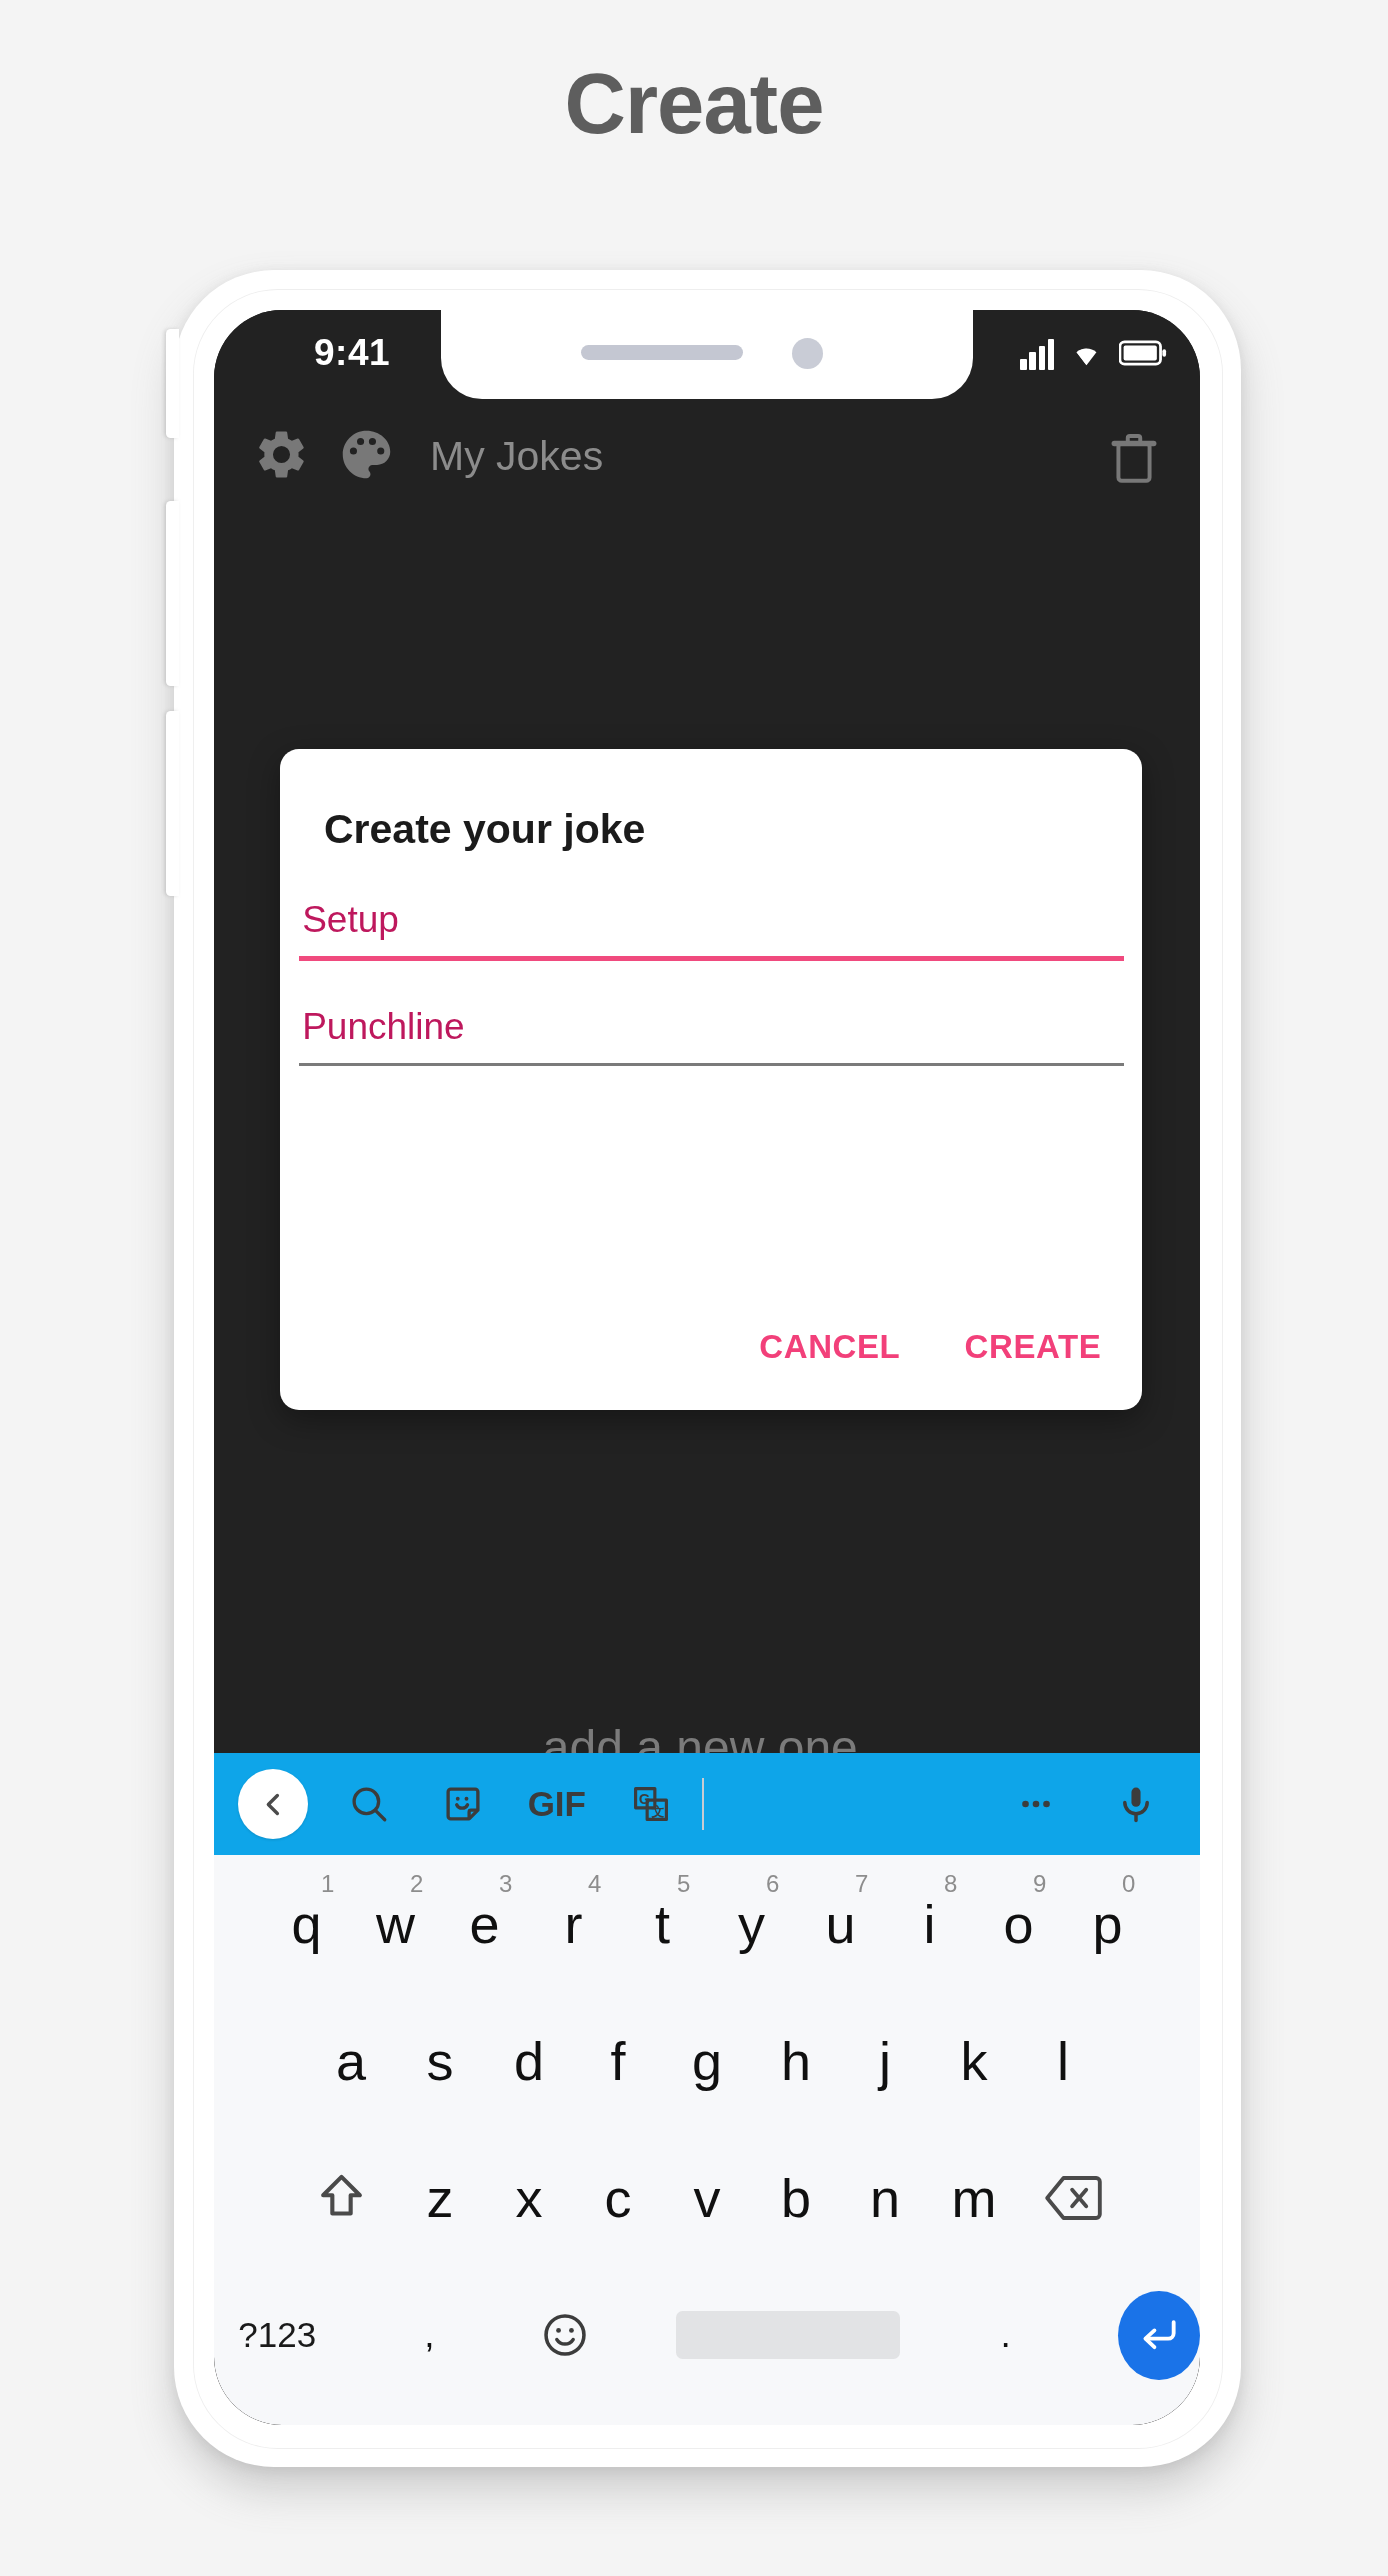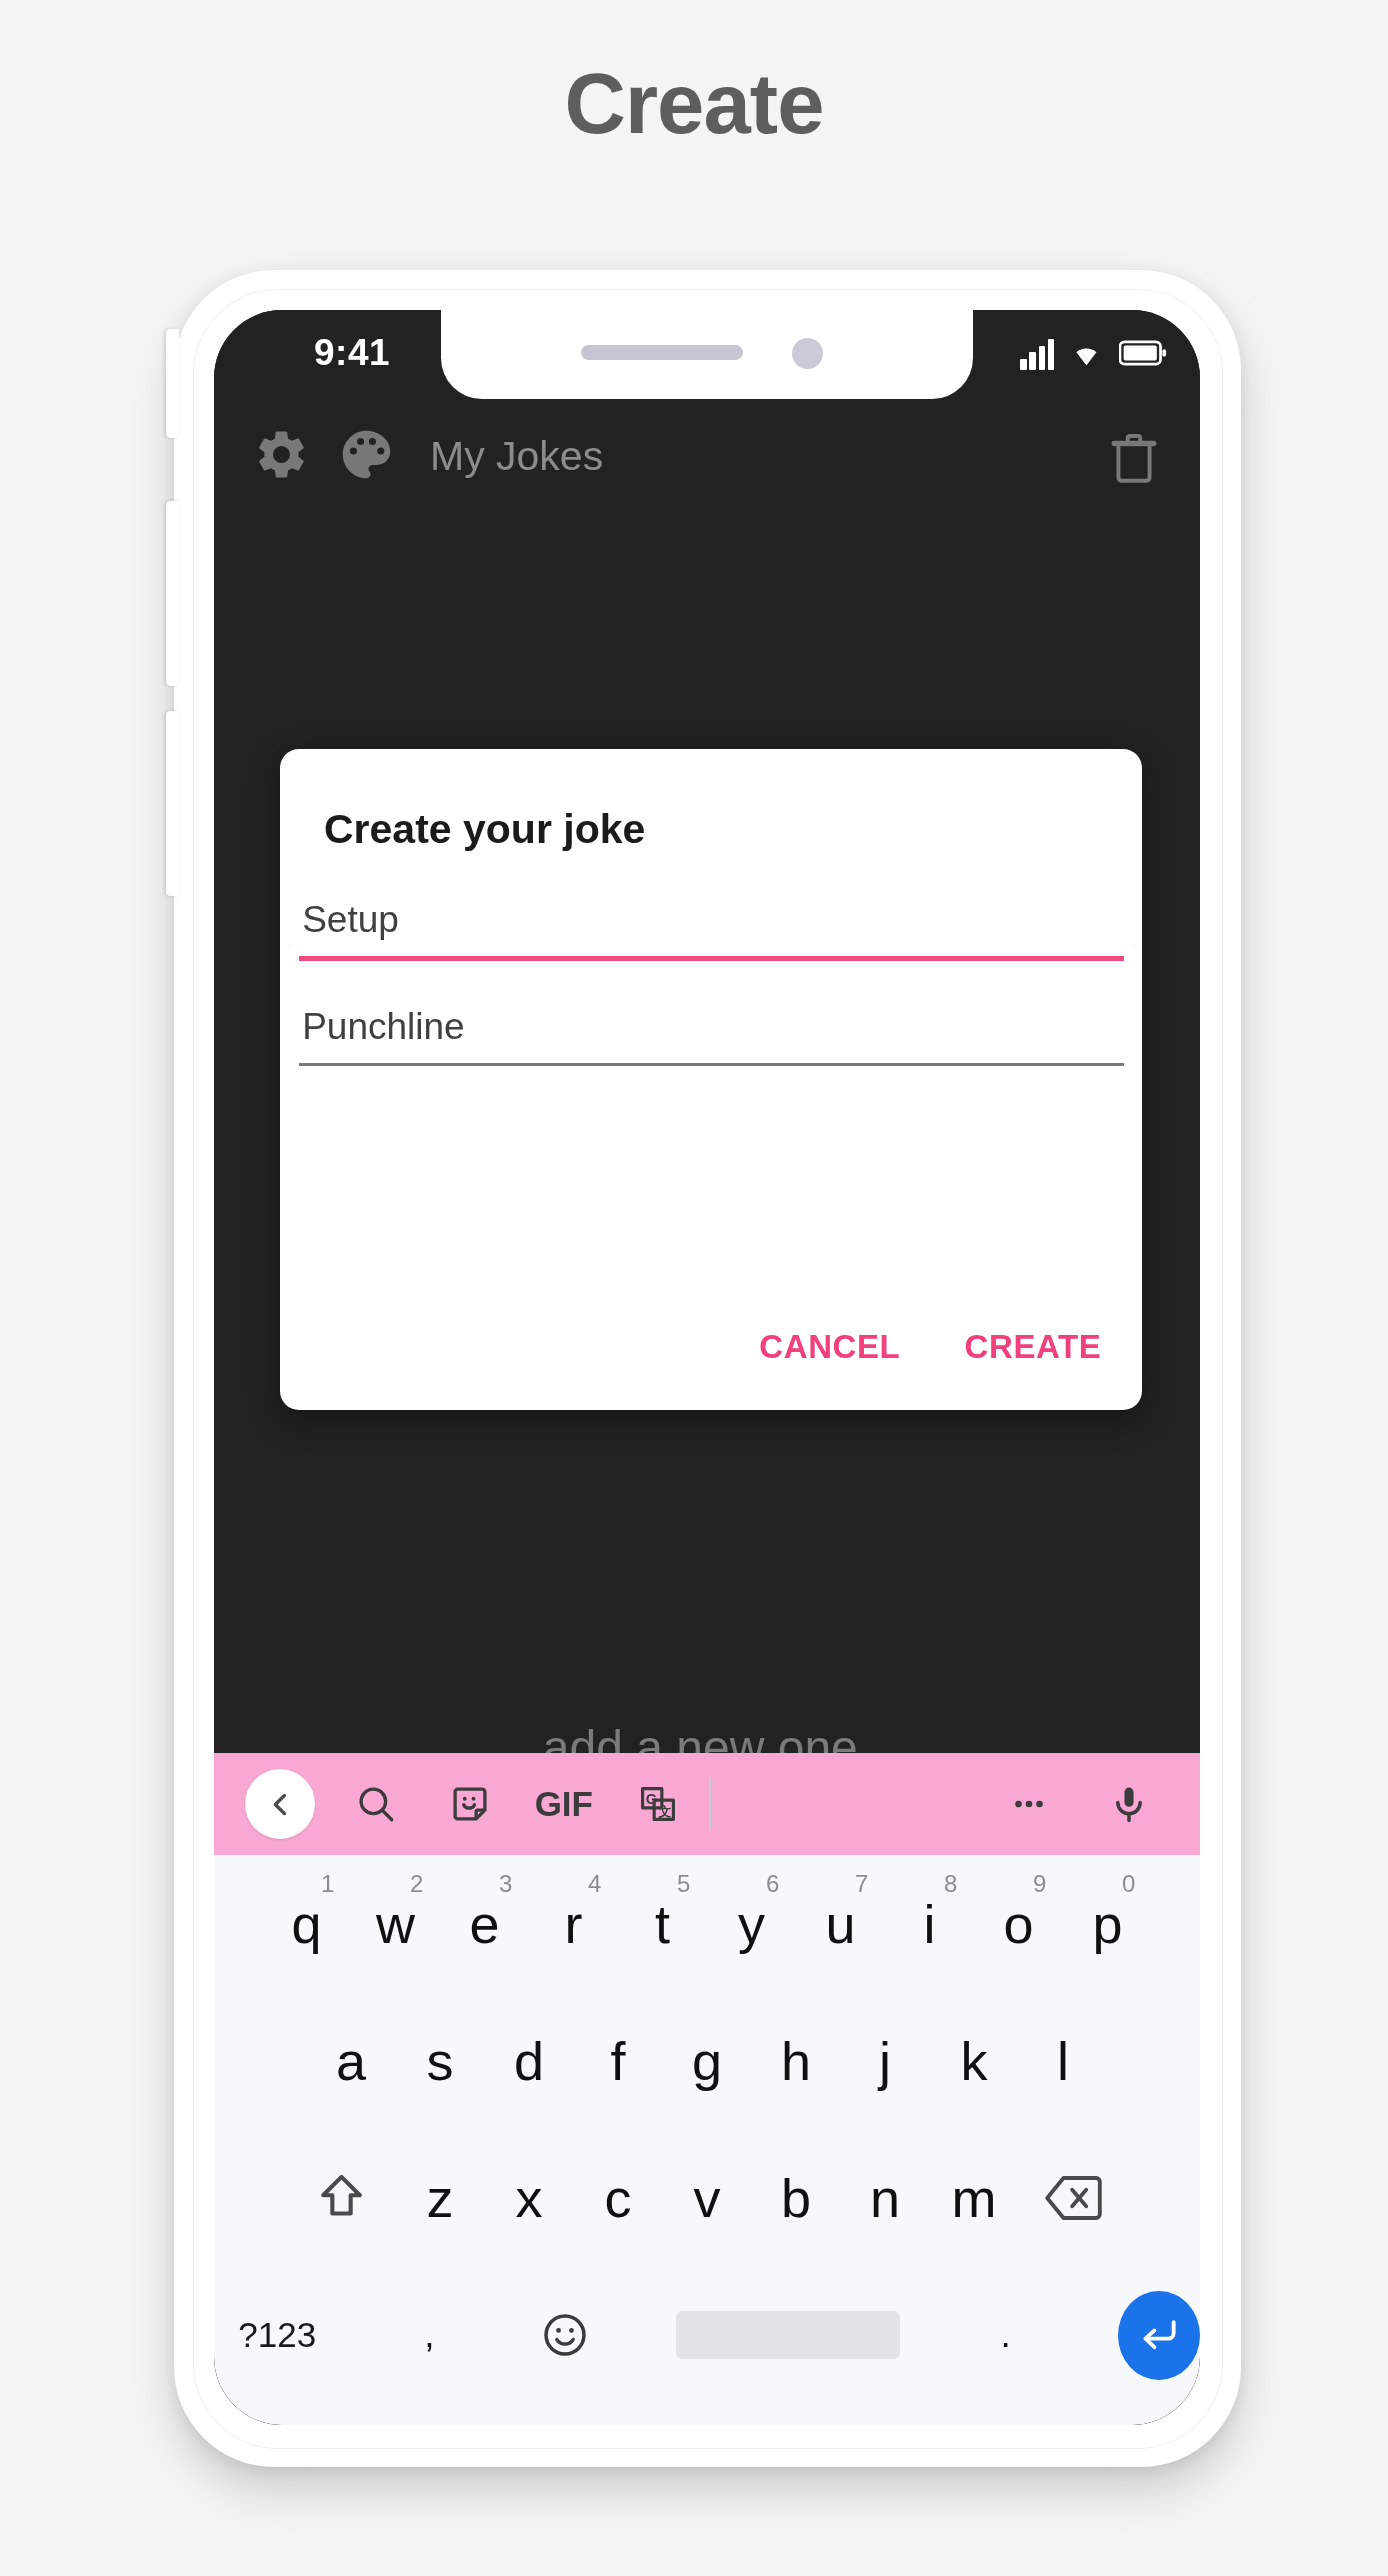--- a/index.html
+++ b/index.html
@@ -141,21 +141,21 @@
   #dialog-title {
     position: absolute; left: 44px; top: 57px;
     font-size: 41px; font-weight: 700; color: #1b1b1b;
   }
   .field {
     position: absolute; left: 18.5px; width: 825px;
   }
   #field-setup     { top: 150px; }
   #field-punchline { top: 257px; }
   .field-label {
-    font-size: 37px; color: #404040; padding-left: 3.7px;
+    font-size: 37px; color: #be185d; padding-left: 3.7px;
     padding-bottom: 14.8px;
   }
   .field-underline { height: 4.6px; width: 100%; }
   #underline-setup     { background: #f04a7e; height: 5.5px; }
   #underline-punchline { background: #7a7a7a; height: 2.8px; }
 
   #dialog-actions {
     position: absolute; right: 24px; bottom: 31px;
     display: flex; align-items: center; gap: 31px;
   }
@@ -171,22 +171,22 @@
   #keyboard {
     position: absolute; left: 0; bottom: 0;
     width: 986px; height: 672px;
     background: #f7f8fa;
     border-radius: 0 0 68px 68px;
   }
   #kb-toolbar {
     position: relative;
     height: 102px;
     display: flex; align-items: center;
-    padding: 0 31px;
-    background: #f9a8d4;
+    padding: 0 24px;
+    background: #0ea5e9;
   }
   #kb-back-btn {
     width: 70px; height: 70px;
     background: #ffffff;
     border-radius: 50%;
     display: flex; align-items: center; justify-content: center;
     box-shadow: 0 0.9px 2.8px rgba(0,0,0,0.13);
     cursor: pointer;
   }
   .tb-icon {

